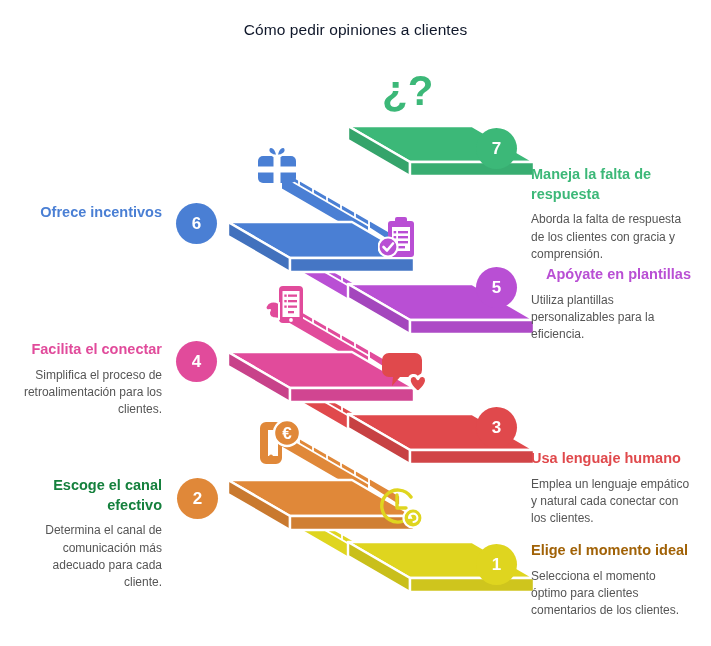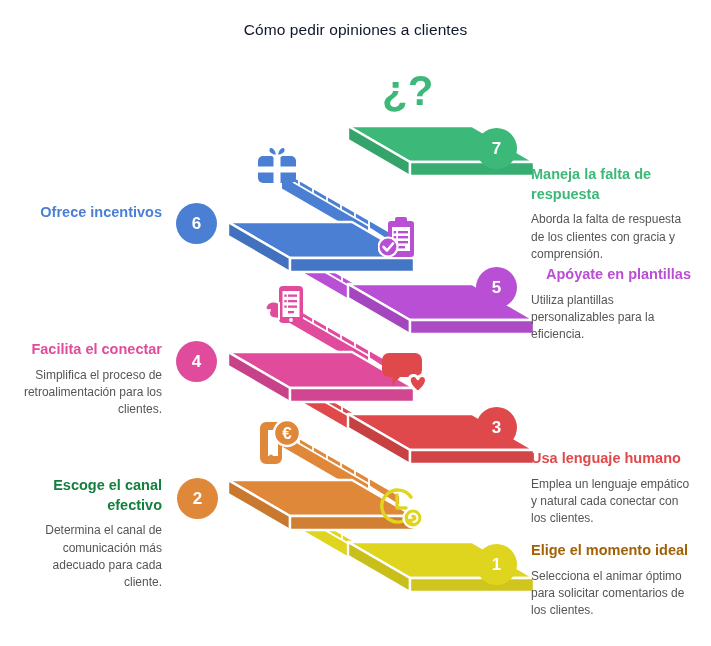--- a/index.html
+++ b/index.html
@@ -304,16 +304,16 @@
     <div class="body">Emplea un lenguaje empático y natural cada conectar con los clientes.</div>
   </div>
 
   <div class="block left" style="left:20px; top:476px; width:142px;">
     <div class="heading" style="color:#15803d;">Escoge el canal efectivo</div>
     <div class="body">Determina el canal de comunicación más adecuado para cada cliente.</div>
   </div>
 
   <div class="block right" style="left:531px; top:541px; width:160px;">
     <div class="heading" style="color:#a16207;">Elige el momento ideal</div>
-    <div class="body">Selecciona el animar óptimo para solicitar comentarios de los clientes.</div>
+    <div class="body">Selecciona el momento óptimo para clientes comentarios de los clientes.</div>
   </div>
 
 </div>
 
 </body></html>

